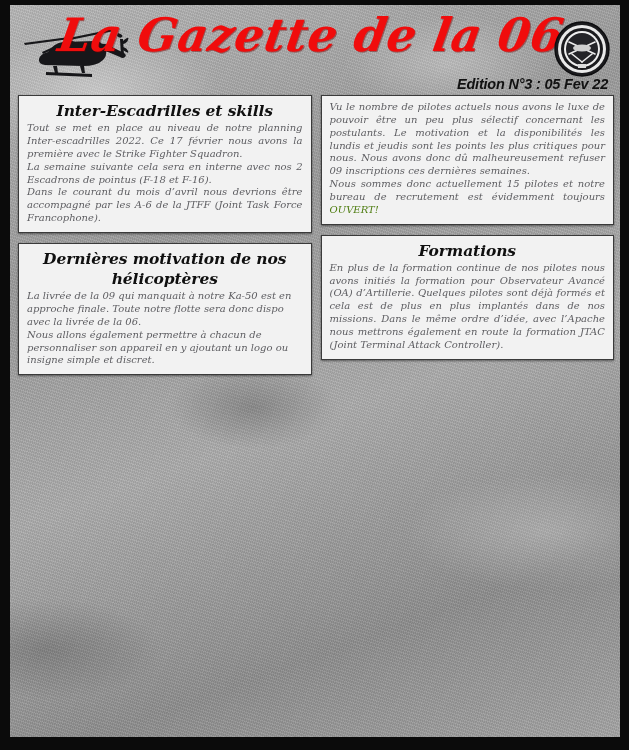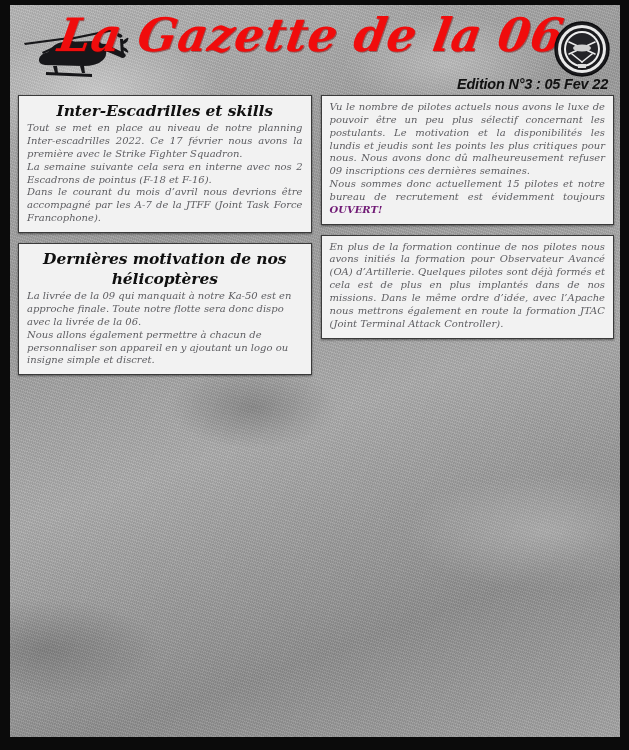--- a/index.html
+++ b/index.html
@@ -131,21 +131,21 @@
     font-family: "DejaVu Serif", serif;
     font-style: italic;
     font-size: 10px;
     line-height: 1.285;
     color: #5d5d61;
     text-align: justify;
     text-justify: inter-word;
   }
   .body-text.left { text-align: left; }
   .body-text p { margin: 0; }
-  .body-text b { font-weight: bold; color: #701a75; }
+  .body-text b { font-weight: normal; color: #4d7c0f; }
 </style>
 </head>
 <body>
 
 <div class="page">
 <div class="page-inner">
 
   <div class="masthead">
 
     <svg class="heli" viewBox="0 0 108 60">
@@ -191,21 +191,21 @@
 
   <div class="columns">
 
     <div class="col col-left">
 
       <div class="panel panel-grow">
         <h2>Inter-Escadrilles et skills</h2>
         <div class="body-text">
           <p>Tout se met en place au niveau de notre planning Inter-escadrilles 2022. Ce 17 février nous avons la première avec le Strike Fighter Squadron.</p>
           <p>La semaine suivante cela sera en interne avec nos 2 Escadrons de pointus (F-18 et F-16).</p>
-          <p>Dans le courant du mois d’avril nous devrions être accompagné par les A-7 de la JTFF (Joint Task Force Francophone).</p>
+          <p>Dans le courant du mois d’avril nous devrions être accompagné par les A-6 de la JTFF (Joint Task Force Francophone).</p>
         </div>
       </div>
 
       <div class="panel panel-grow">
         <h2>Dernières motivation de nos hélicoptères</h2>
         <div class="body-text left">
           <p>La livrée de la 09 qui manquait à notre Ka-50 est en approche finale. Toute notre flotte sera donc dispo avec la livrée de la 06.</p>
           <p>Nous allons également permettre à chacun de personnaliser son appareil en y ajoutant un logo ou insigne simple et discret.</p>
         </div>
       </div>
@@ -215,20 +215,21 @@
     <div class="col col-right">
 
       <div class="panel panel-grow">
         <div class="body-text">
           <p>Vu le nombre de pilotes actuels nous avons le luxe de pouvoir être un peu plus sélectif concernant les postulants. Le motivation et la disponibilités les lundis et jeudis sont les points les plus critiques pour nous. Nous avons donc dû malheureusement refuser 09 inscriptions ces dernières semaines.</p>
           <p id="ouvert-para">Nous sommes donc actuellement 15 pilotes et notre bureau de recrutement est évidemment toujours <b>OUVERT!</b></p>
         </div>
       </div>
 
       <div class="panel panel-grow">
+        <h2>Formations</h2>
         <div class="body-text">
           <p>En plus de la formation continue de nos pilotes nous avons initiés la formation pour Observateur Avancé (OA) d’Artillerie. Quelques pilotes sont déjà formés et cela est de plus en plus implantés dans de nos missions. Dans le même ordre d’idée, avec l’Apache nous mettrons également en route la formation JTAC (Joint Terminal Attack Controller).</p>
 
         </div>
       </div>
 
     </div>
   </div>
 
 </div>

